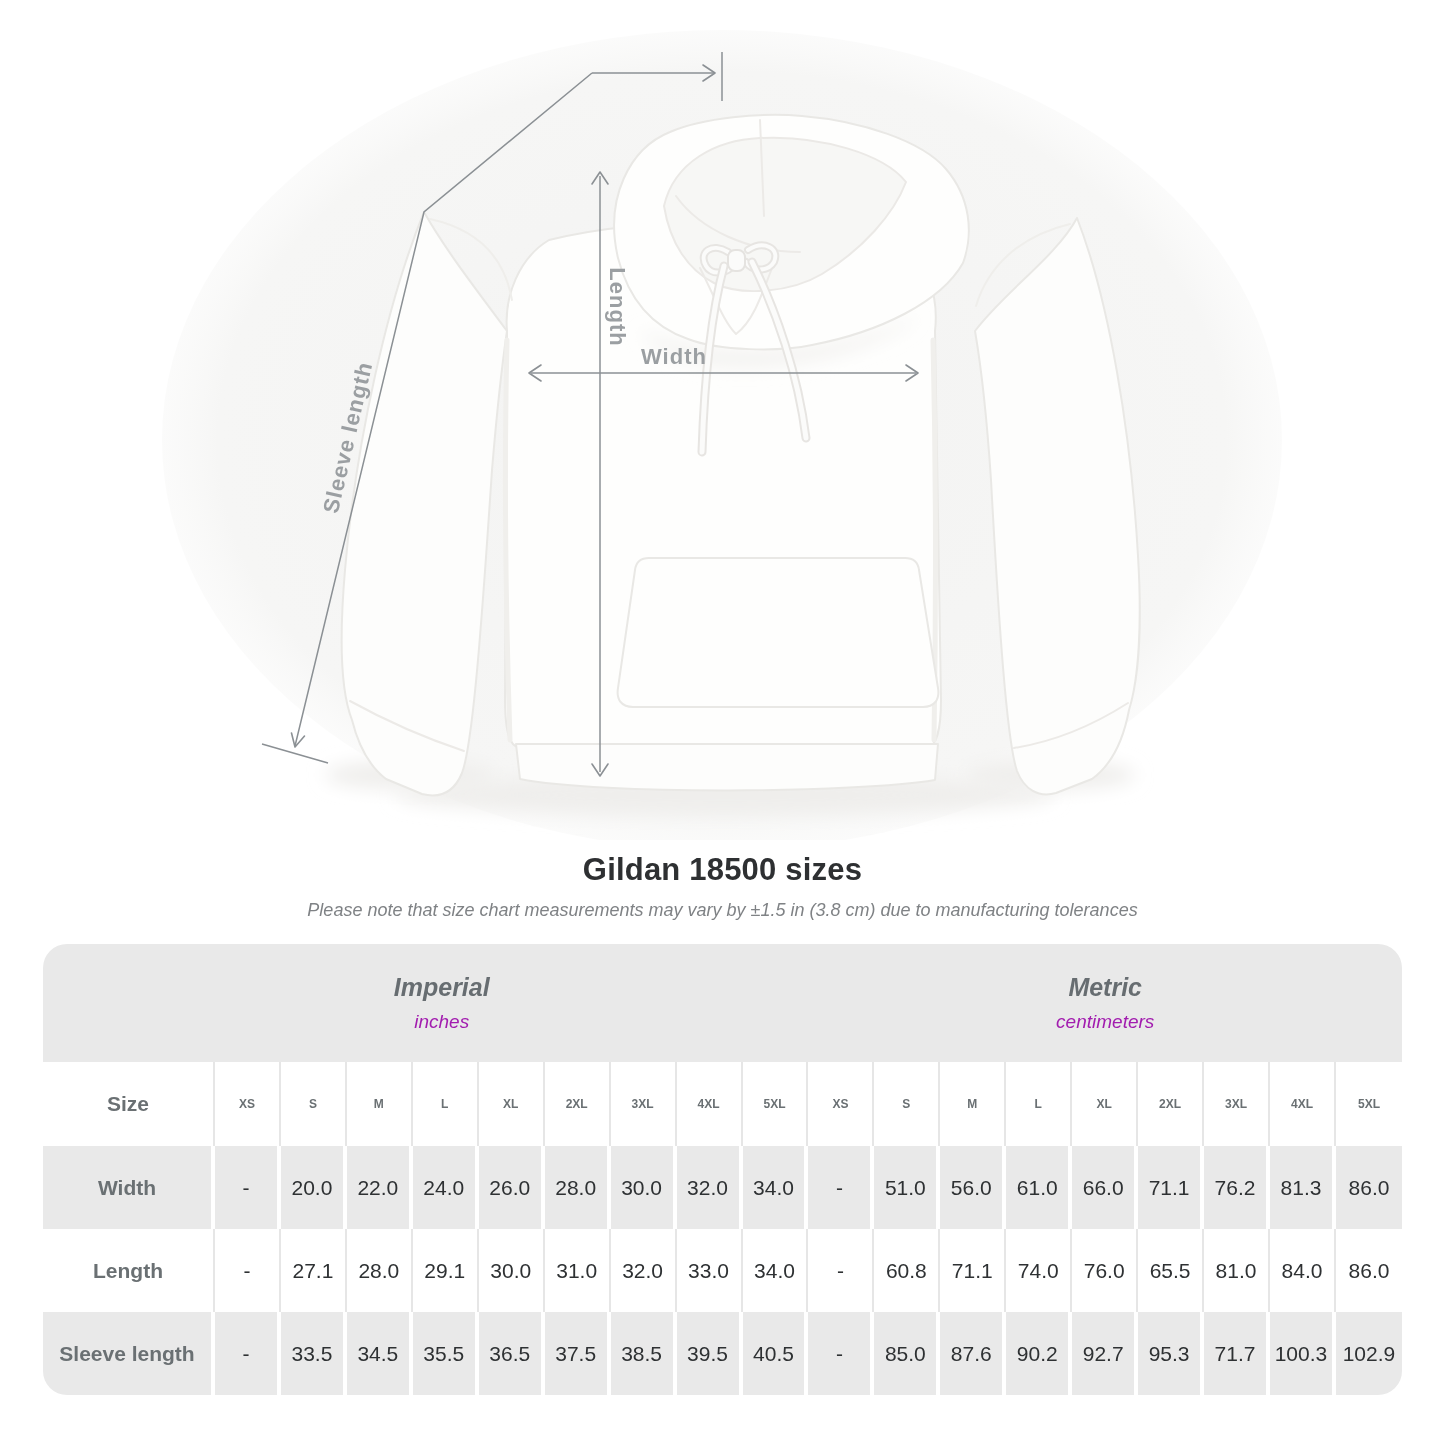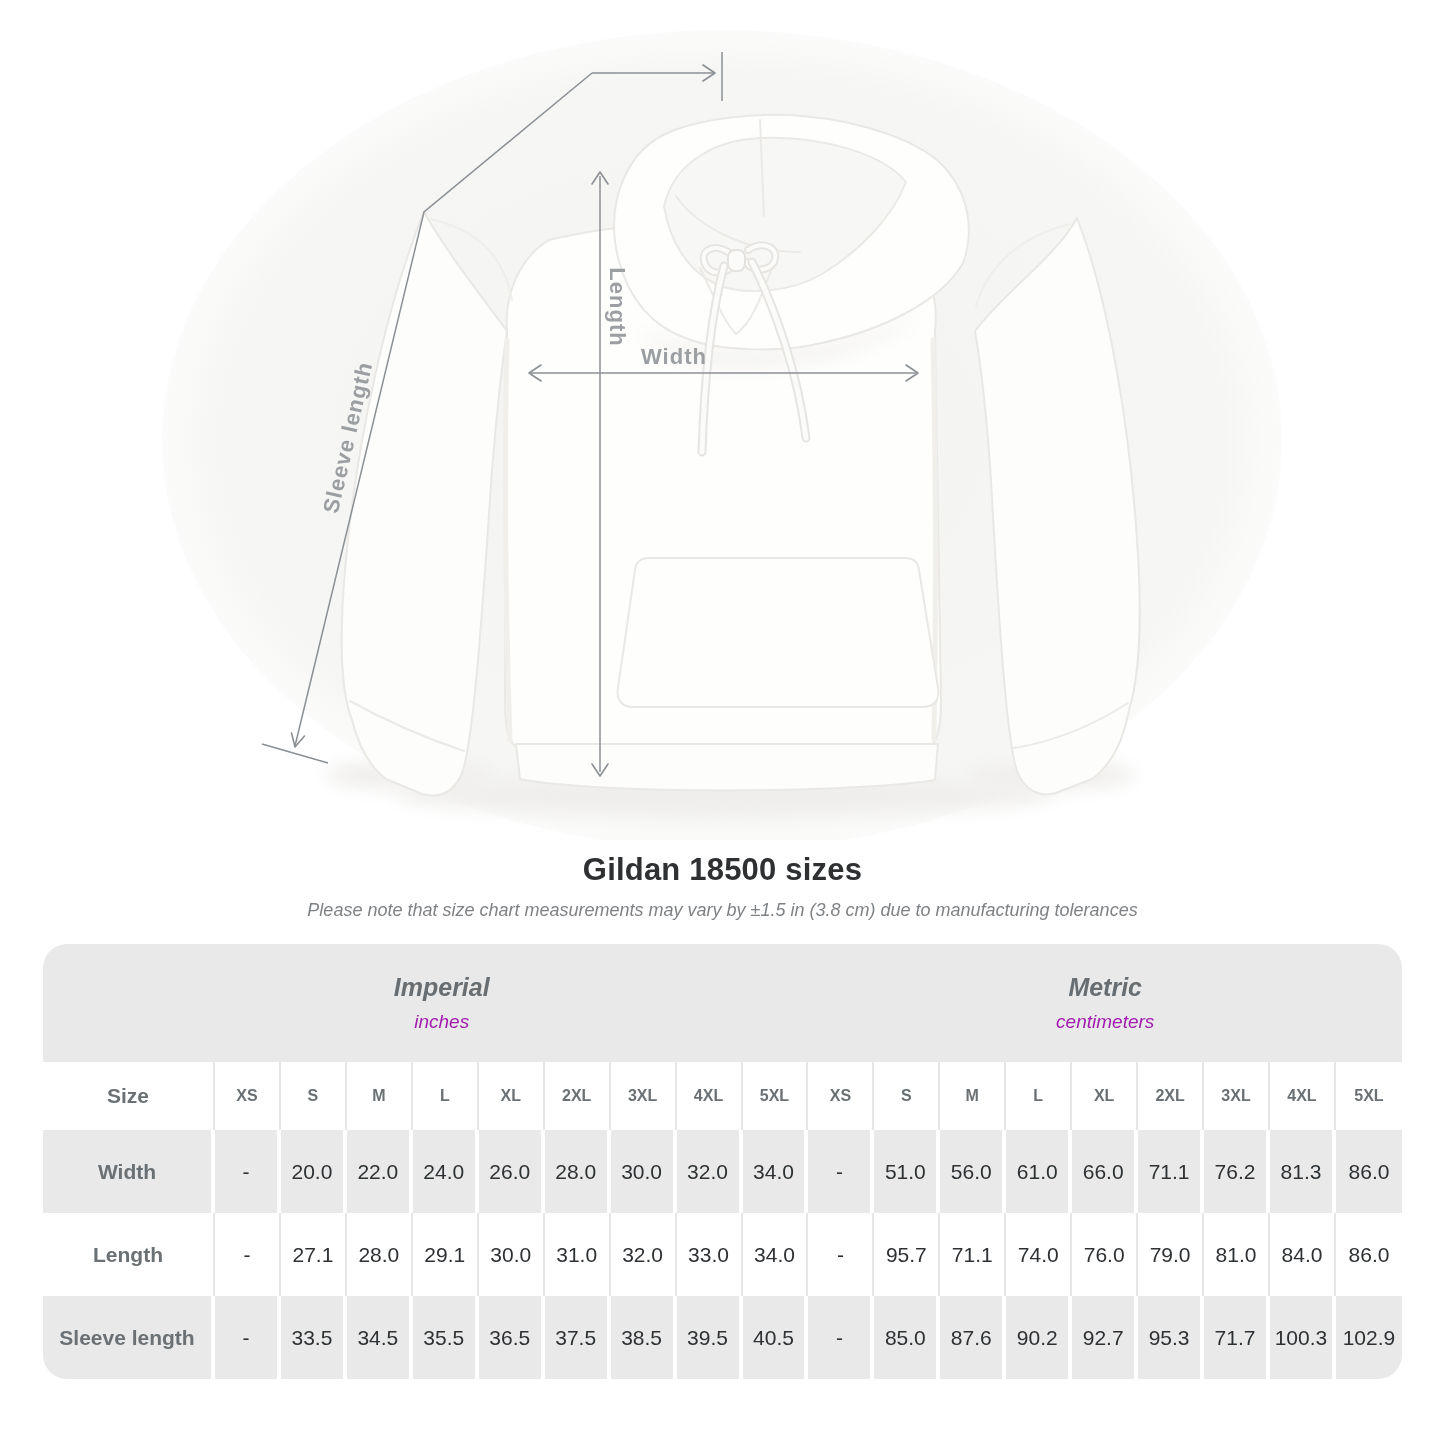--- a/index.html
+++ b/index.html
@@ -28,25 +28,25 @@
 
   tr.band td{background:#e9e9e9;height:118px;}
   .utitle{font-size:25px;font-weight:bold;font-style:italic;color:#676d71;}
   .usub{font-size:19px;font-style:italic;color:#a21caf;margin-top:9px;}
   td.bc1{padding-left:32px;}
   td.bc2{}
 
   tr.rw td{background:#ffffff;border-right:2px solid #e6e6e6;}
   tr.rg td{background:#e9e9e9;border-right:4px solid #ffffff;}
   tr.rw td:last-child,tr.rg td:last-child{border-right:none;}
-  tr.hdr-row td{height:68px;}
+  tr.hdr-row td{height:84px;}
   tr.data-row td{height:83px;}
 
   td.lab{font-weight:bold;color:#6a7073;font-size:21px;}
-  td.szh{font-weight:bold;color:#6a7073;font-size:16px;}
+  td.szh{font-weight:bold;color:#6a7073;font-size:12px;}
   td.val{color:#2e3133;font-size:21px;}
 </style>
 </head>
 <body>
 
 <div class="diagram">
   <svg viewBox="0 0 1445 840" xmlns="http://www.w3.org/2000/svg">
     <defs>
       <filter id="soft" x="-50%" y="-50%" width="200%" height="200%">
         <feGaussianBlur stdDeviation="9"></feGaussianBlur>
@@ -199,25 +199,25 @@
       <td class="val">-</td>
       <td class="val">27.1</td>
       <td class="val">28.0</td>
       <td class="val">29.1</td>
       <td class="val">30.0</td>
       <td class="val">31.0</td>
       <td class="val">32.0</td>
       <td class="val">33.0</td>
       <td class="val">34.0</td>
       <td class="val">-</td>
-      <td class="val">95.7</td>
+      <td class="val">60.8</td>
       <td class="val">71.1</td>
       <td class="val">74.0</td>
       <td class="val">76.0</td>
-      <td class="val">79.0</td>
+      <td class="val">65.5</td>
       <td class="val">81.0</td>
       <td class="val">84.0</td>
       <td class="val">86.0</td>
     </tr>
 
     <tr class="rg data-row">
       <td class="lab">Sleeve length</td>
       <td class="val">-</td>
       <td class="val">33.5</td>
       <td class="val">34.5</td>

